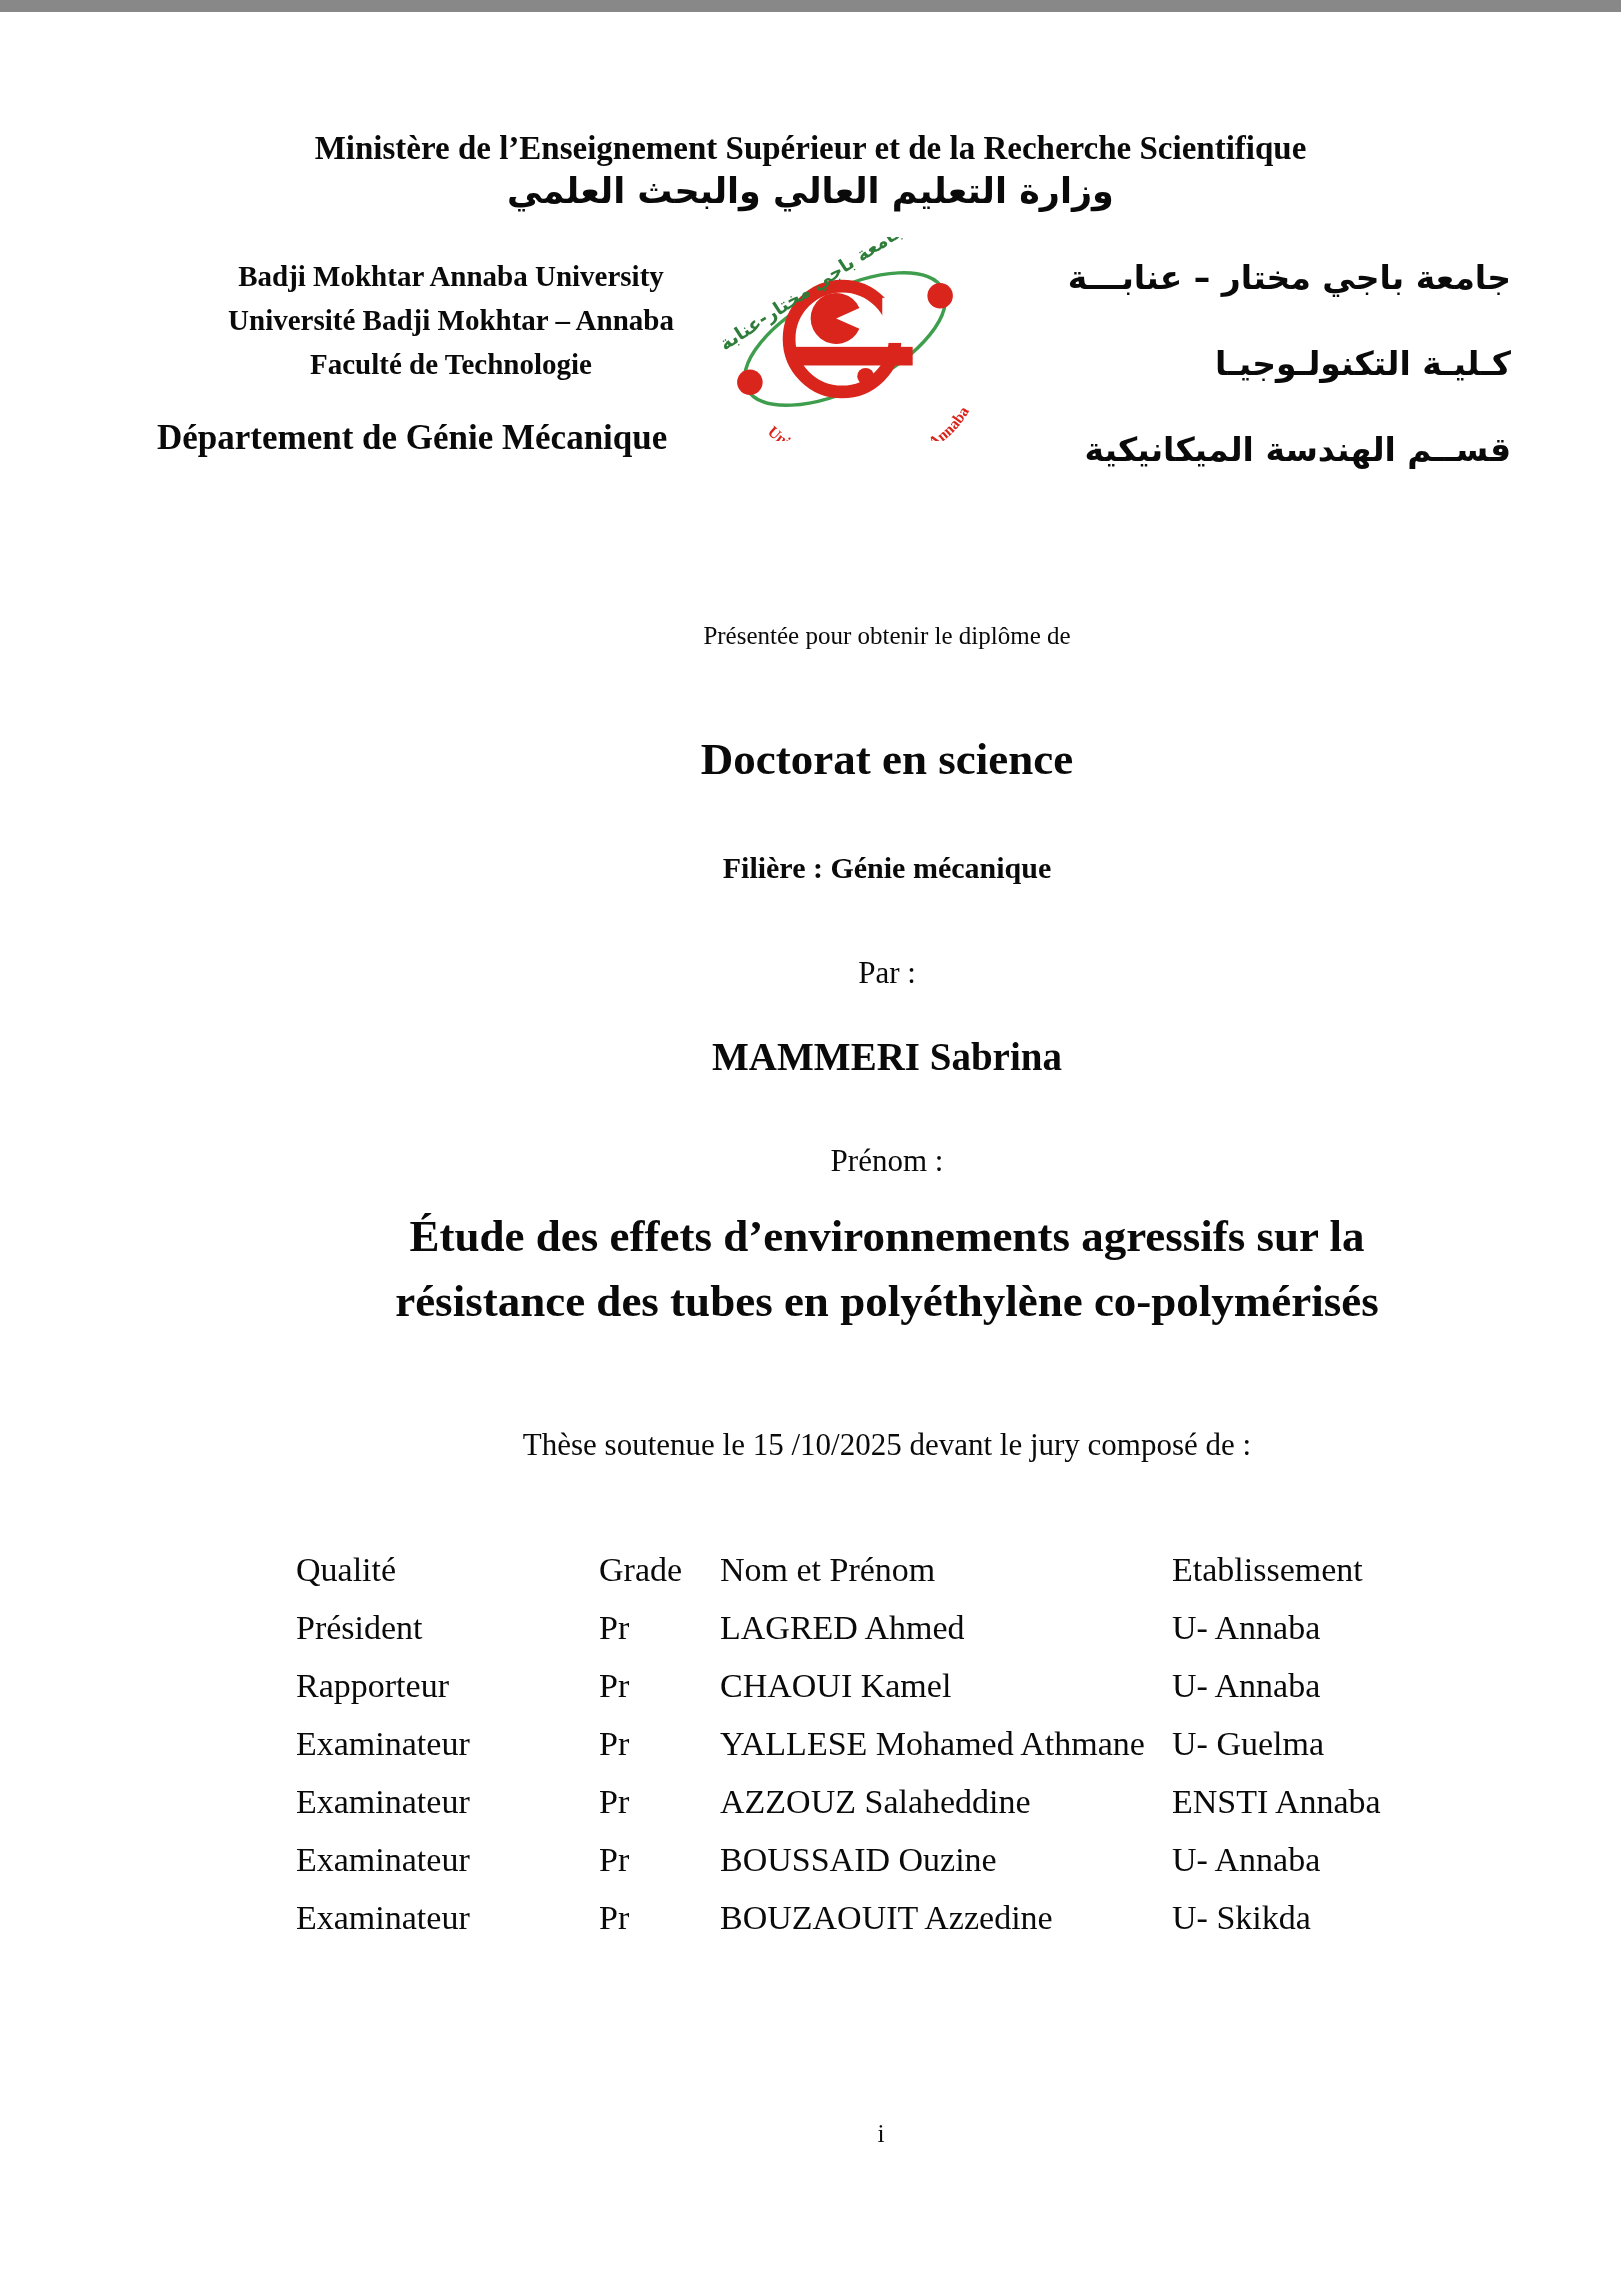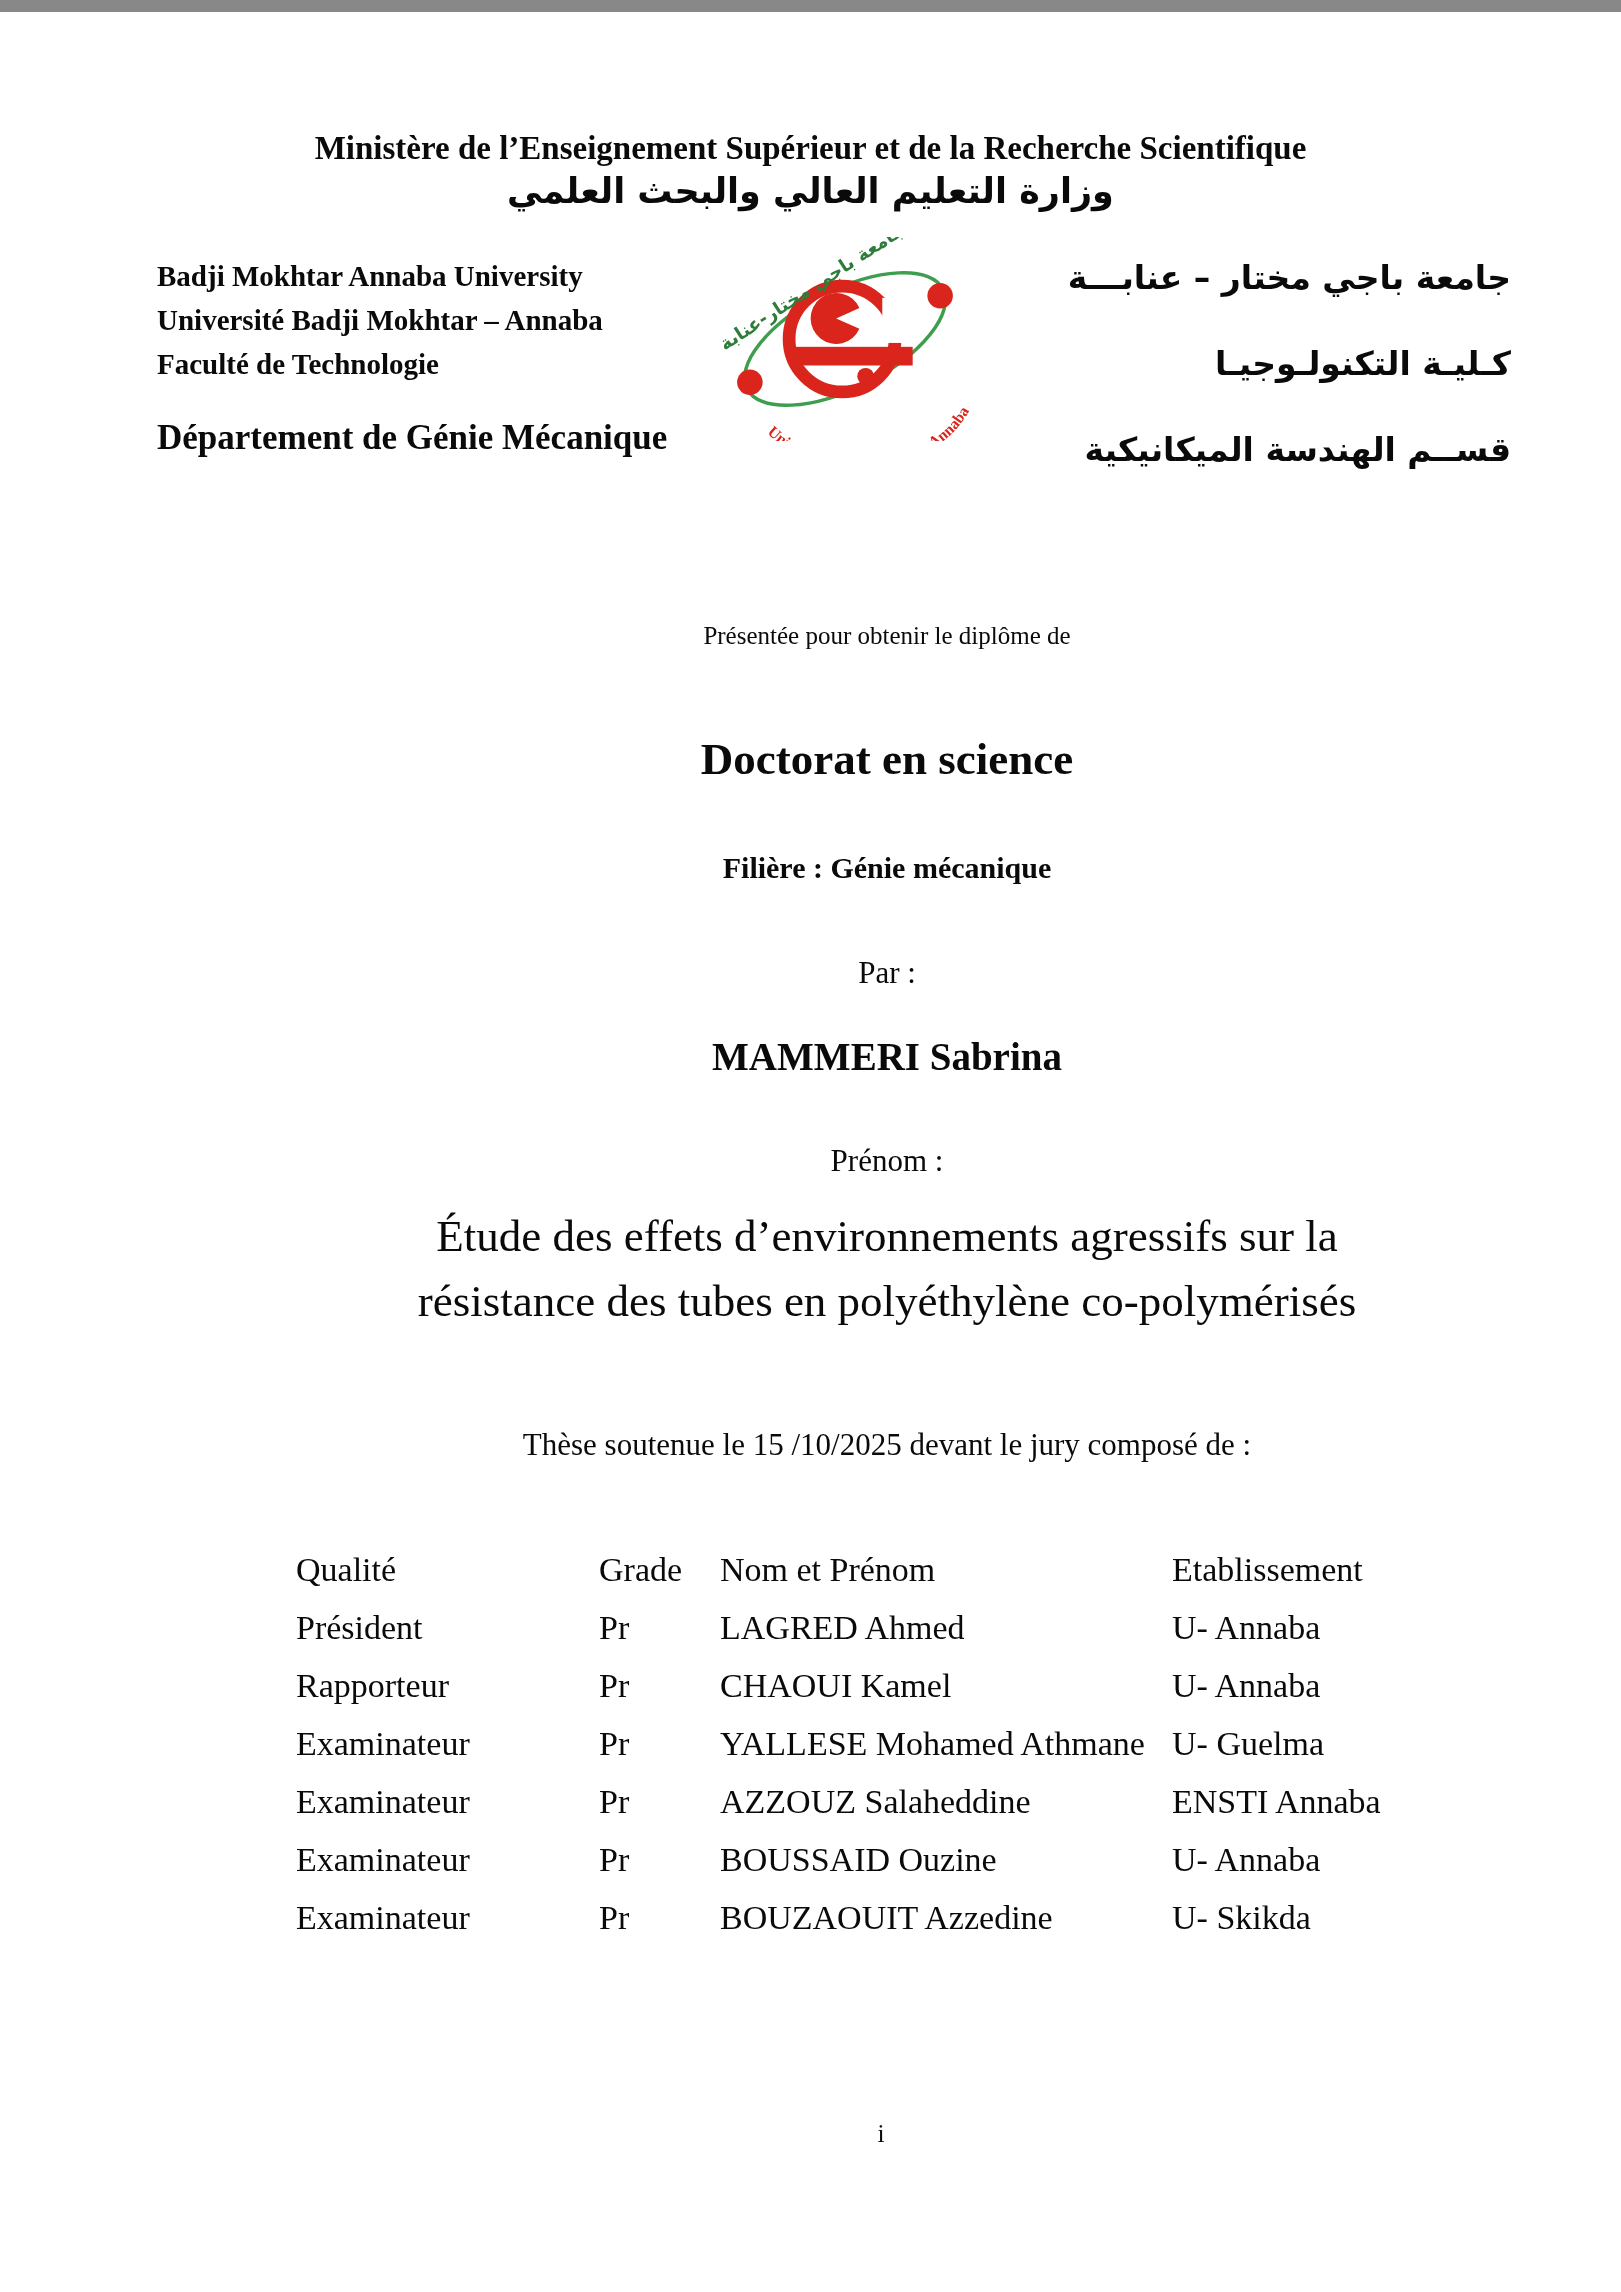--- a/index.html
+++ b/index.html
@@ -13,40 +13,40 @@
     margin:12px auto;
   }
   .abs{position:absolute;}
   .center-full{left:0;right:0;text-align:center;}
   .center-col{left:153px;right:0;text-align:center;}
   .arabic{font-family:"DejaVu Sans","DejaVu Serif",sans-serif;direction:rtl;}
 
   .ministry-fr{top:118px;font-size:33px;font-weight:bold;letter-spacing:0px;}
   .ministry-ar{top:159px;font-size:35px;font-weight:bold;}
 
-  .left-block{left:157px;top:242px;font-size:29px;font-weight:bold;line-height:44px;width:588px;}
+  .left-block{left:157px;top:242px;font-size:29px;font-weight:bold;line-height:44px;width:588px;text-align:center;}
   .department{left:157px;top:406px;font-size:35px;font-weight:bold;}
 
   .right-ar{right:110px;top:223px;text-align:right;font-size:33px;font-weight:bold;line-height:86px;width:510px;}
 
   .logo-wrap{left:720px;top:225px;width:250px;height:204px;}
   .logo-wrap svg{display:block;}
   .logo-red{fill:#d9251c;}
   .logo-ring{fill:#ffffff;stroke:#d9251c;stroke-width:13px;}
   .logo-orbit{fill:none;stroke:#3f9e4d;stroke-width:3.5px;}
   .logo-ar-text{font-family:"DejaVu Sans",sans-serif;font-size:19px;font-weight:bold;fill:#2f7d3a;}
   .logo-latin-text{font-family:"Liberation Serif","DejaVu Serif",serif;font-size:16px;font-weight:bold;fill:#d9251c;}
 
   .presented{top:610px;font-size:25px;}
   .degree{top:721px;font-size:45px;font-weight:bold;}
   .filiere{top:839px;font-size:30px;font-weight:bold;}
   .par-label{top:943px;font-size:31px;}
   .author{top:1022px;font-size:39px;font-weight:bold;}
   .theme-label{top:1131px;font-size:31px;}
-  .thesis-title{top:1192px;font-size:45px;font-weight:normal;line-height:65px;}
+  .thesis-title{top:1192px;font-size:45px;font-weight:bold;line-height:65px;}
   .defense{top:1415px;font-size:31px;}
 
   .jury{left:296px;top:1529px;display:grid;grid-template-columns:303px 121px 452px 323px;font-size:34px;}
   .jury .cell{line-height:58px;white-space:nowrap;}
 
   .page-num{left:141px;right:0;top:2107px;text-align:center;font-size:25.5px;}
 </style>
 </head>
 <body>
 

